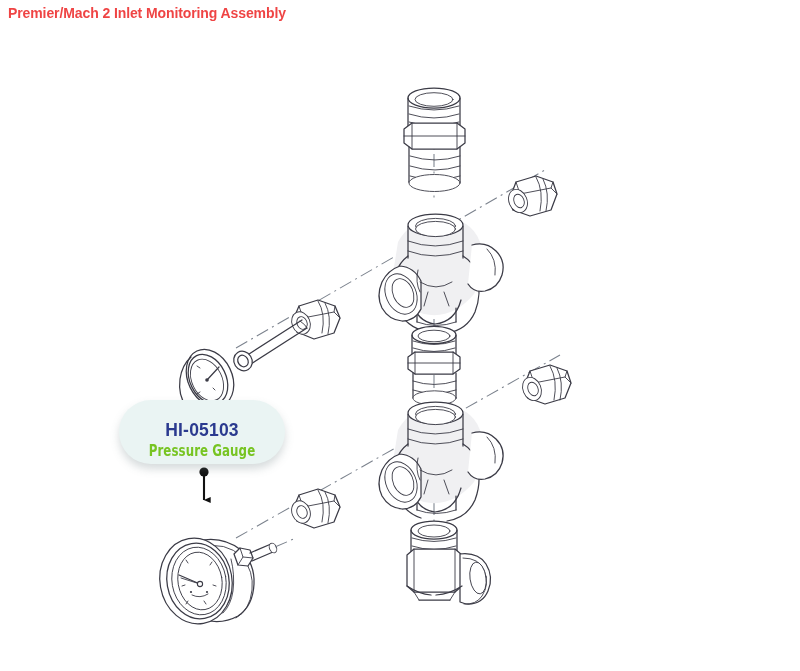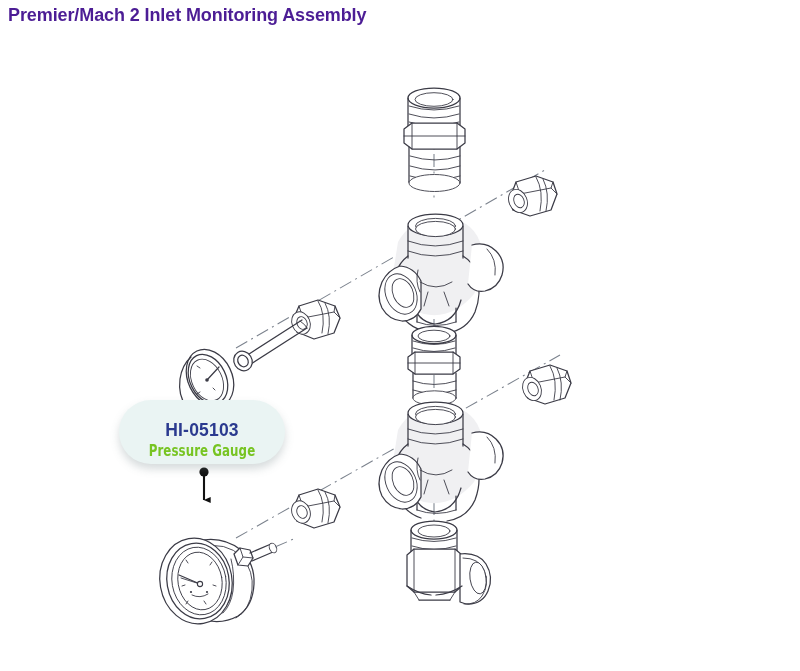--- a/index.html
+++ b/index.html
@@ -12,24 +12,24 @@
     height: 671px;
     position: relative;
     overflow: hidden;
     font-family: "Liberation Sans", sans-serif;
     color: #111111;
   }
   #page-title {
     position: absolute;
     left: 8px;
     top: 5px;
-    font-size: 18px;
+    font-size: 14px;
     font-weight: bold;
     letter-spacing: -0.1px;
-    color: #4c1d95;
+    color: #ef4444;
     white-space: nowrap;
   }
   #diagram-canvas {
     position: absolute;
     left: 0;
     top: 30px;
     width: 800px;
     height: 641px;
   }
   #diagram-svg {

